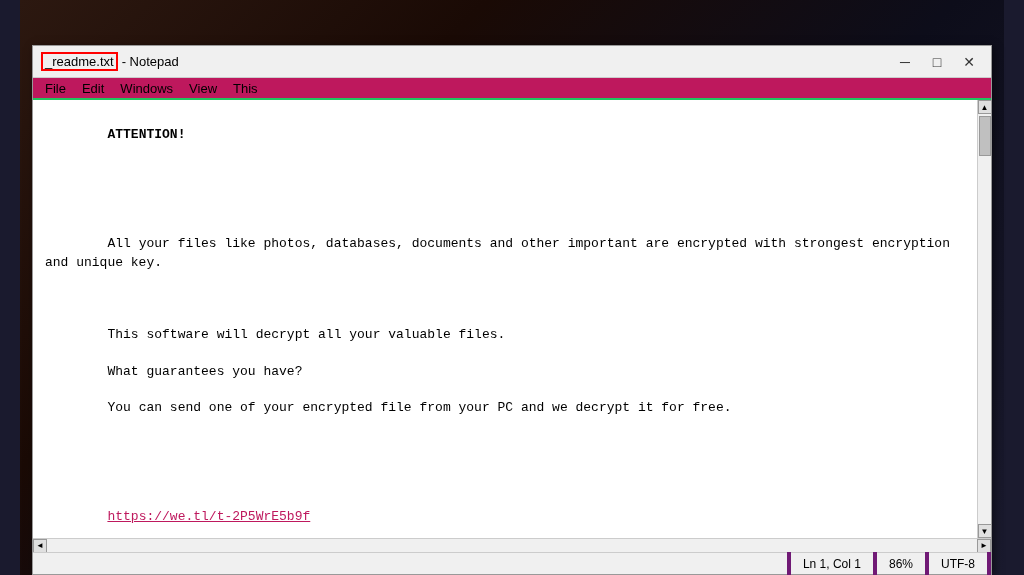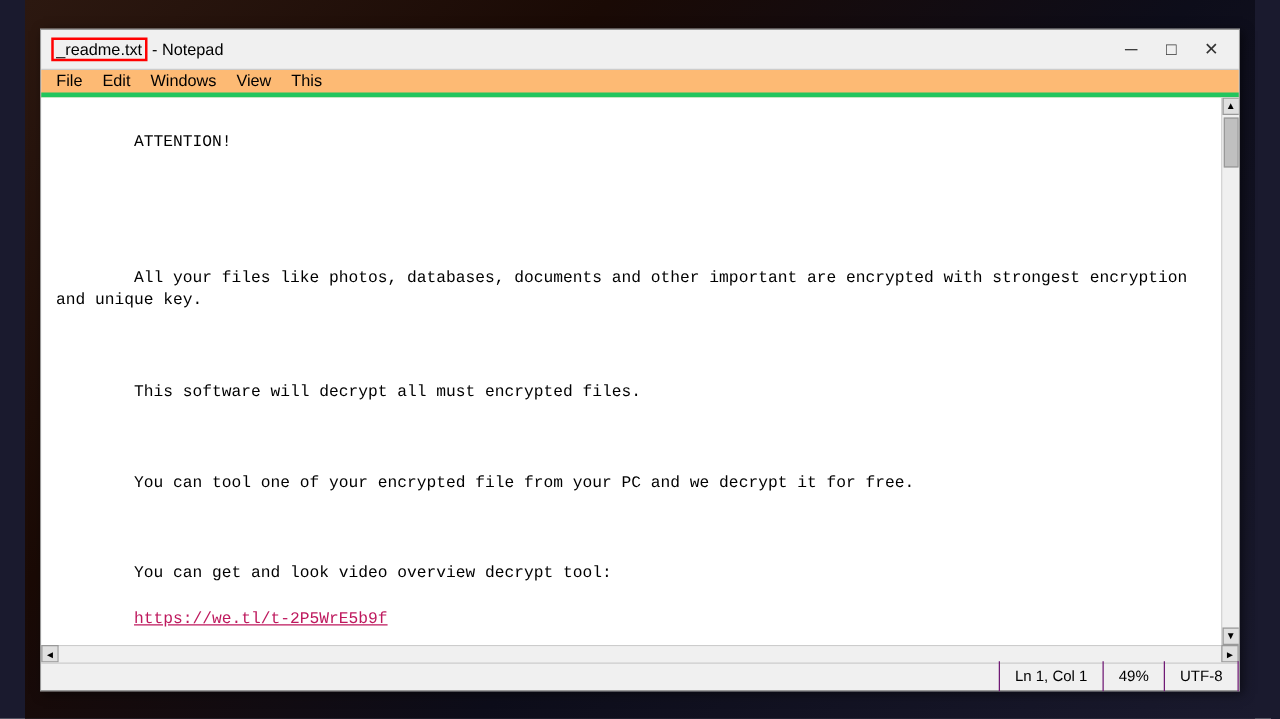--- a/index.html
+++ b/index.html
@@ -12,21 +12,21 @@
       height: 575px;
       overflow: hidden;
       font-family: Arial, sans-serif;
     }
     .desktop-bg {
       width: 984px;
       height: 575px;
       background: linear-gradient(135deg, #2c1810 0%, #1a0a05 30%, #0d0d1a 60%, #1a1a2e 100%);
       display: flex;
       justify-content: center;
-      align-items: center;
+      align-items: flex-end;
       position: relative;
     }
     .notepad-window {
       width: 960px;
       height: 530px;
       background: #f0f0f0;
       border: 1px solid #999;
       box-shadow: 2px 2px 8px rgba(0,0,0,0.5);
       display: flex;
       flex-direction: column;
@@ -71,25 +71,25 @@
       border: none;
       cursor: pointer;
       font-size: 14px;
       display: flex;
       align-items: center;
       justify-content: center;
       color: #333;
     }
     .menu-bar {
       height: 22px;
-      background: #fdba74;
+      background: #be185d;
       display: flex;
       align-items: center;
       padding: 0 4px;
-      border-bottom: 4px solid #22c55e;
+      border-bottom: 2px solid #22c55e;
     }
     .menu-item {
       padding: 2px 8px;
       font-size: 13px;
       cursor: pointer;
       color: #000;
     }
     .content-area {
       flex: 1;
       display: flex;
@@ -141,21 +141,21 @@
       height: 22px;
       background: #f0f0f0;
       border-top: 1px solid #ccc;
       display: flex;
       align-items: center;
       font-size: 12px;
       color: #000;
     }
     .status-section {
       padding: 12px 12px;
-      border-right: 1px solid #701a75;
+      border-right: 4px solid #701a75;
       height: 100%;
       display: flex;
       align-items: center;
     }
     .status-section:first-child {
       flex: 1;
     }
     .scrollbar-x {
       height: 14px;
       background: #f0f0f0;
@@ -177,21 +177,21 @@
     .scroll-track-h {
       flex: 1;
       height: 100%;
       background: #f0f0f0;
     }
     .link-text {
       color: #be185d;
       text-decoration: underline;
     }
     .attention-text {
-      font-weight: normal;
+      font-weight: bold;
     }
   </style>
 </head>
 <body>
 
 <div class="desktop-bg">
   <div class="notepad-window">
 
     <div class="title-bar">
       <div class="title-bar-text">
@@ -213,25 +213,25 @@
       <span class="menu-item">This</span>
     </div>
 
     <div class="content-area">
       <div class="text-content">
         <span class="attention-text">ATTENTION!</span>
         <br><br>
         <br>
         <span>All your files like photos, databases, documents and other important are encrypted with strongest encryption and unique key.</span><br>
         <br>
-        <span>This software will decrypt all must encrypted files.</span><br>
-        <br>
-        <span>You can tool one of your encrypted file from your PC and we decrypt it for free.</span><br>
-        <br>
-        <span>You can get and look video overview decrypt tool:</span><br>
+        <span>This software will decrypt all your valuable files.</span><br>
+        <span>What guarantees you have?</span><br>
+        <span>You can send one of your encrypted file from your PC and we decrypt it for free.</span><br>
+        <br>
+        <br>
         <span class="link-text">https://we.tl/t-2P5WrE5b9f</span><br>
         <br>
         <br>
         <br>
         <br>
         <br><br>
         <br>
         <br>
         <br>
         <br>
@@ -251,17 +251,17 @@
 
     <div class="scrollbar-x">
       <div class="scroll-arrow-h">◄</div>
       <div class="scroll-track-h"></div>
       <div class="scroll-arrow-h">►</div>
     </div>
 
     <div class="status-bar">
       <div class="status-section"></div>
       <div class="status-section">Ln 1, Col 1</div>
-      <div class="status-section">49%</div>
+      <div class="status-section">86%</div>
       <div class="status-section">UTF-8</div>
     </div>
   </div>
 </div>
 
 </body></html>

